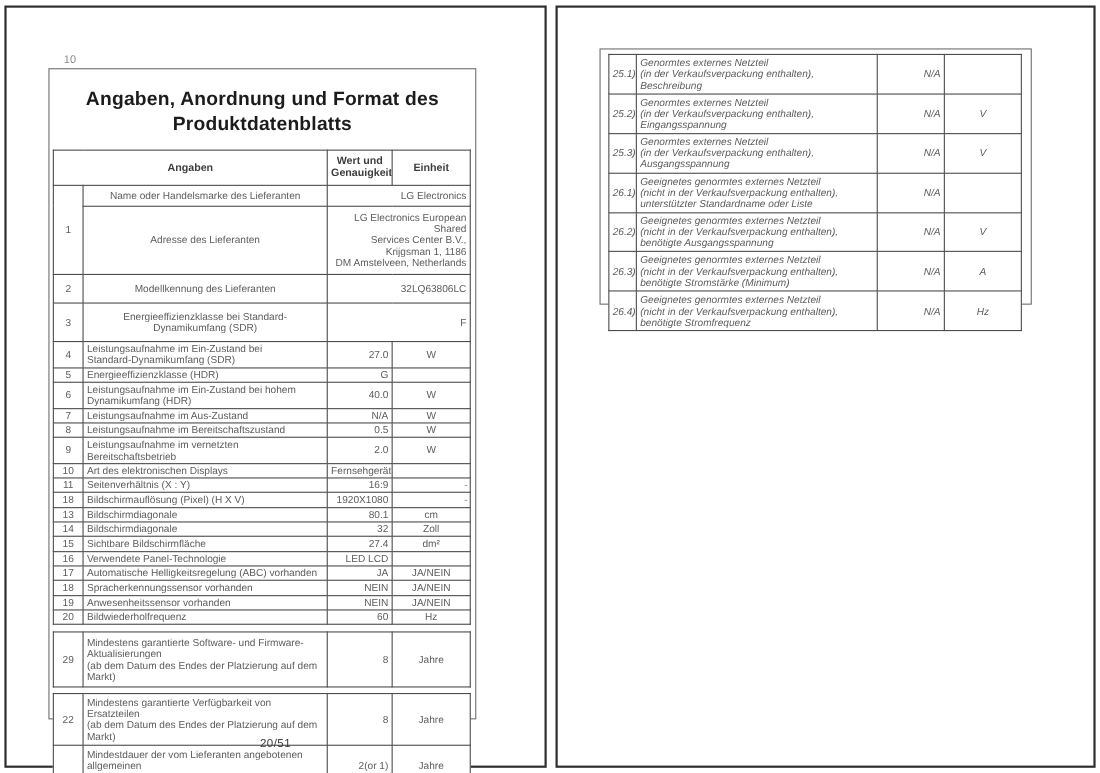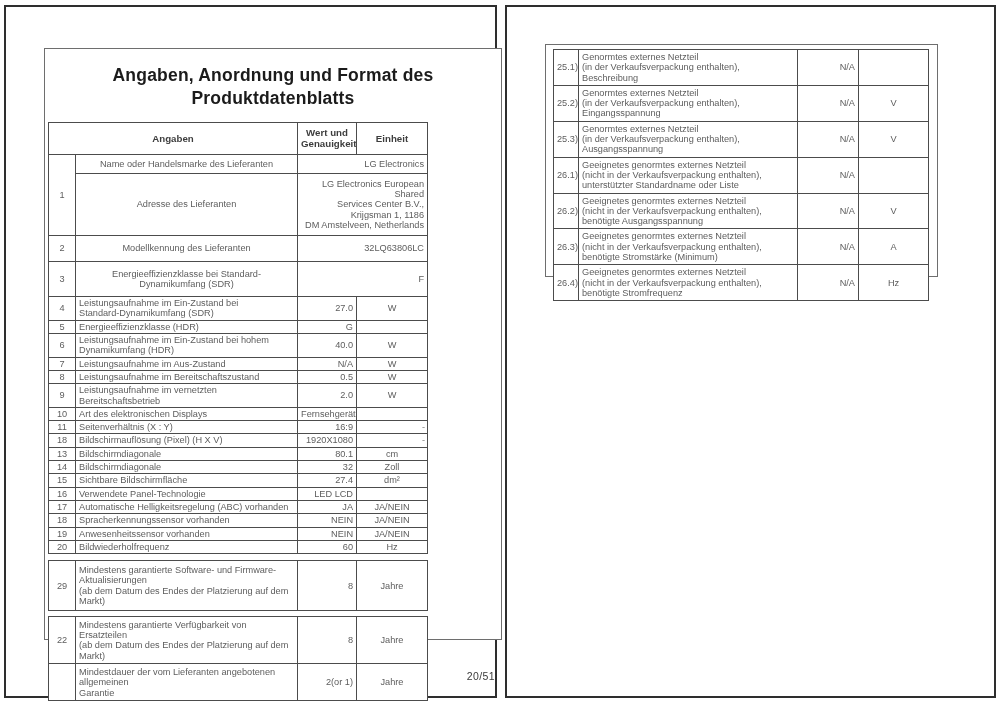--- a/index.html
+++ b/index.html
@@ -14,21 +14,21 @@
   #page-left{left:4px;width:493px;}
   #page-right{left:505px;width:491px;}
 
   .corner-label{
     position:absolute;left:52px;top:42px;
     font-size:10px;color:#8a8a8a;
   }
   .inner-box{
     position:absolute;border:1px solid #6e6e6e;box-sizing:border-box;background:#fff;
   }
-  #left-box{left:38px;top:41px;width:458px;height:592px;}
+  #left-box{left:38px;top:55px;width:389px;height:592px;}
   #right-box{left:38px;top:37px;width:393px;height:233px;}
 
   .doc-title{
     margin:15px 6px 0 6px;text-align:center;
     font-size:17.5px;font-weight:bold;color:#1b1b1b;
     line-height:1.32;letter-spacing:0.2px;white-space:pre-line;
   }
 
   table.dtable{
     border-collapse:collapse;table-layout:fixed;
@@ -54,25 +54,25 @@
   .c-label{text-align:left;}
   .c-label.center{text-align:center;}
   .c-value{text-align:right;}
   .c-unit{text-align:center;}
   .c-unit.right{text-align:right;color:#808080;padding-right:2px;}
 
   tr.pad4 > td{padding:4px 3px;}
   tr.pad5 > td{padding:5px 3px;}
   tr.pad6 > td{padding:7px 3px;}
   tr.pad2 > td{padding:2.5px 3px;}
-  #table-right td{padding:2px 3px;}
+  #table-right td{padding:2px 3px;font-style:italic;}
 
   .page-footer{
     position:absolute;top:663px;left:0;right:0;
-    text-align:right;font-size:10.5px;color:#3a3a3a;letter-spacing:0.4px;
+    text-align:center;font-size:10.5px;color:#3a3a3a;letter-spacing:0.4px;
   }
 </style>
 </head>
 <body>
 
 <div class="page" id="page-left">
   <div class="corner-label">10</div>
 
   <div class="inner-box" id="left-box">
     <div class="doc-title">Angaben, Anordnung und Format des

